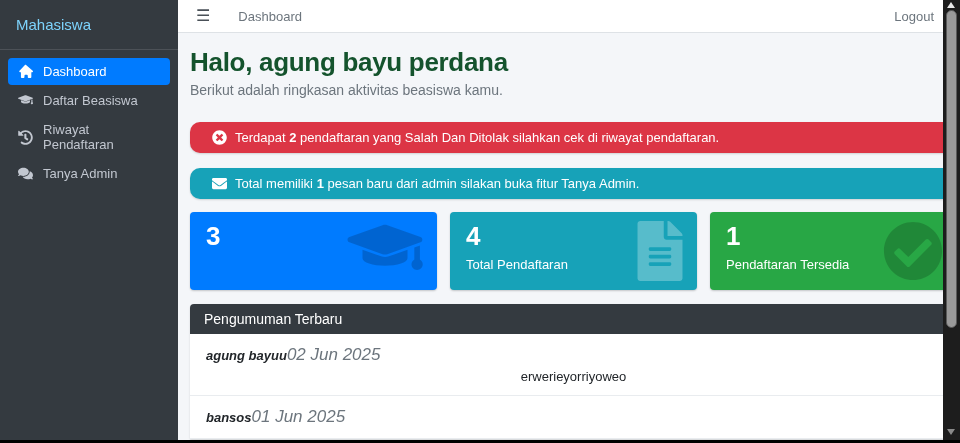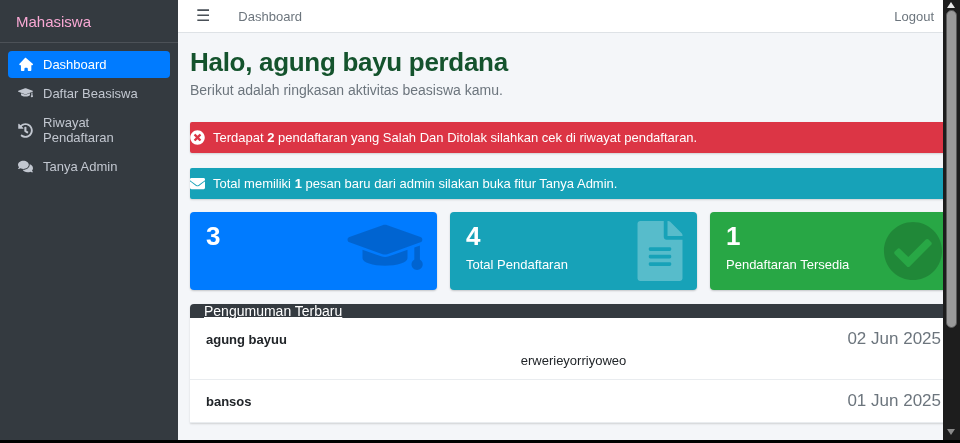--- a/index.html
+++ b/index.html
@@ -3,65 +3,65 @@
 <meta charset="utf-8">
 <style>
   * { margin:0; padding:0; box-sizing:border-box; }
   html,body { width:960px; height:443px; overflow:hidden; }
   body { font-family:"Liberation Sans","DejaVu Sans",sans-serif; background:#f4f6f9; position:relative; }
 
   .app { display:flex; width:960px; height:443px; }
 
   
   .sidebar { width:178px; min-width:178px; background:#343a40; color:#c2c7d0; height:443px; display:flex; flex-direction:column; }
-  .brand { height:43px; display:flex; align-items:center; padding:0 16px; color:#f9a8d4; font-size:15px; border-bottom:1px solid rgba(255,255,255,0.12); }
+  .brand { height:50px; display:flex; align-items:center; padding:0 16px; color:#7dd3fc; font-size:15px; border-bottom:1px solid rgba(255,255,255,0.12); }
   .nav { padding:8px 8px; display:flex; flex-direction:column; gap:2px; }
   .nav-item { display:flex; align-items:center; gap:10px; padding:6px 9px; border-radius:4px; font-size:13px; color:#c2c7d0; cursor:pointer; }
   .nav-item .nicon { width:16px; height:15px; display:inline-flex; align-items:center; justify-content:center; flex:0 0 16px; }
   .nav-item .nicon svg { width:15px; height:15px; fill:currentColor; }
   .nav-item.active { background:#007bff; color:#ffffff; }
 
   
   .main { flex:1; display:flex; flex-direction:column; height:443px; }
   .topbar { height:33px; background:#ffffff; border-bottom:1px solid #dee2e6; display:flex; align-items:center; padding:0 26px 0 18px; }
   .hamburger { font-size:16px; color:#495057; background:none; border:none; cursor:pointer; line-height:1; padding:0; }
   .topbar-link { margin-left:28px; font-size:13px; color:#6c757d; text-decoration:none; cursor:pointer; }
   .topbar-spacer { flex:1; }
   .logout { font-size:13px; color:#6c757d; text-decoration:none; cursor:pointer; }
 
   .content { flex:1; padding:14px 3px 0 12px; overflow:hidden; }
 
   .page-title { font-size:26px; font-weight:bold; color:#14532d; letter-spacing:-0.3px; }
   .page-subtitle { font-size:14px; color:#6c757d; margin-top:4px; }
 
   
-  .alert { display:flex; align-items:center; gap:8px; border-radius:2px; padding:8px 0; font-size:13px; color:#ffffff; box-shadow:0 1px 2px rgba(0,0,0,0.15); }
+  .alert { display:flex; align-items:center; gap:8px; border-radius:10px; padding:8px 22px; font-size:13px; color:#ffffff; box-shadow:0 1px 2px rgba(0,0,0,0.15); }
   .alert-danger { background:#dc3545; margin-top:24px; }
   .alert-info { background:#17a2b8; margin-top:15px; }
   .alert .aicon { width:15px; height:15px; display:inline-flex; flex:0 0 15px; }
   .alert .aicon svg { width:15px; height:15px; fill:#ffffff; }
   .alert b { font-weight:bold; }
 
   
   .cards { display:flex; gap:13px; margin-top:13px; }
   .stat-card { flex:1; height:78px; border-radius:4px; color:#fff; position:relative; padding:10px 16px; overflow:hidden; box-shadow:0 1px 2px rgba(0,0,0,0.2); cursor:pointer; }
   .stat-card .value { font-size:26px; font-weight:bold; line-height:1.1; }
   .stat-card .label { font-size:13px; margin-top:6px; }
   .stat-card .cicon { position:absolute; right:14px; top:50%; transform:translateY(-50%); }
   .card-primary { background:#007bff; }
   .card-info { background:#17a2b8; }
   .card-success { background:#28a745; }
   .cicon svg { display:block; }
 
   
   .panel { margin-top:14px; border-radius:4px 4px 0 0; box-shadow:0 1px 2px rgba(0,0,0,0.15); background:#fff; }
-  .panel-header { background:#343a40; color:#ffffff; font-size:14px; padding:6px 14px; border-radius:4px 4px 0 0; height:14px; display:flex; align-items:center;text-decoration:underline; }
+  .panel-header { background:#343a40; color:#ffffff; font-size:14px; padding:6px 14px; border-radius:4px 4px 0 0; height:30px; display:flex; align-items:center; }
   .panel-body { background:#ffffff; }
   .ann-item { padding:11px 16px; border-bottom:1px solid #e9ecef; }
-  .ann-top { display:flex; justify-content:space-between; align-items:baseline; }
+  .ann-top { display:flex; align-items:baseline;font-style:italic; }
   .ann-title { font-size:13px; font-weight:bold; color:#212529; }
   .ann-date { font-size:17px; color:#6c757d; }
   .ann-body { font-size:13px; color:#212529; margin-top:4px;text-align:center; }
 
   
   .scrollbar { position:absolute; top:0; right:0; width:17px; height:443px; background:#1d1d1d; z-index:20; }
   .sb-thumb { position:absolute; top:10px; left:3px; width:11px; height:318px; background:#9a9a9a; border:1px solid #5a5a5a; border-radius:6px; cursor:grab; }
   .sb-up { position:absolute; top:2px; left:4px; width:0; height:0; border-left:4.5px solid transparent; border-right:4.5px solid transparent; border-bottom:6px solid #e8e8e8; cursor:pointer; }
   .sb-down { position:absolute; bottom:8px; left:4px; width:0; height:0; border-left:4.5px solid transparent; border-right:4.5px solid transparent; border-top:6px solid #8a8a8a; cursor:pointer; }
 

